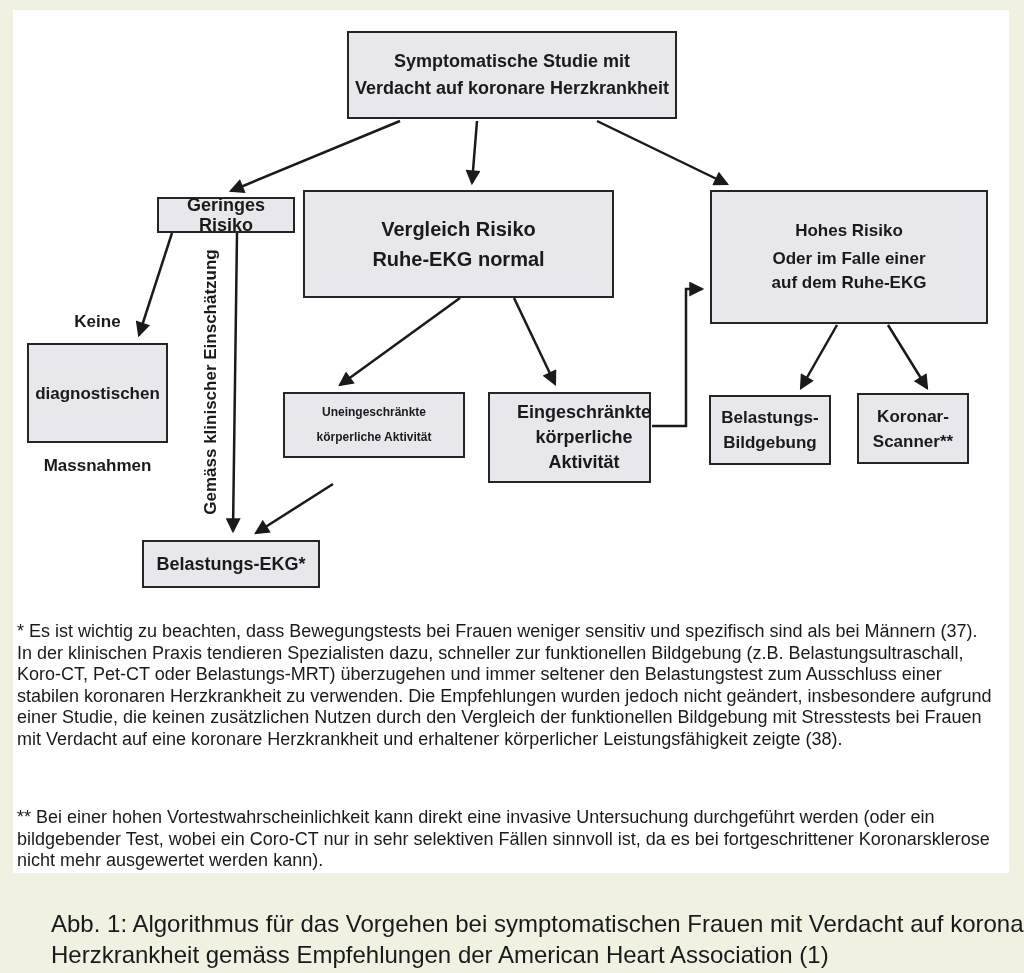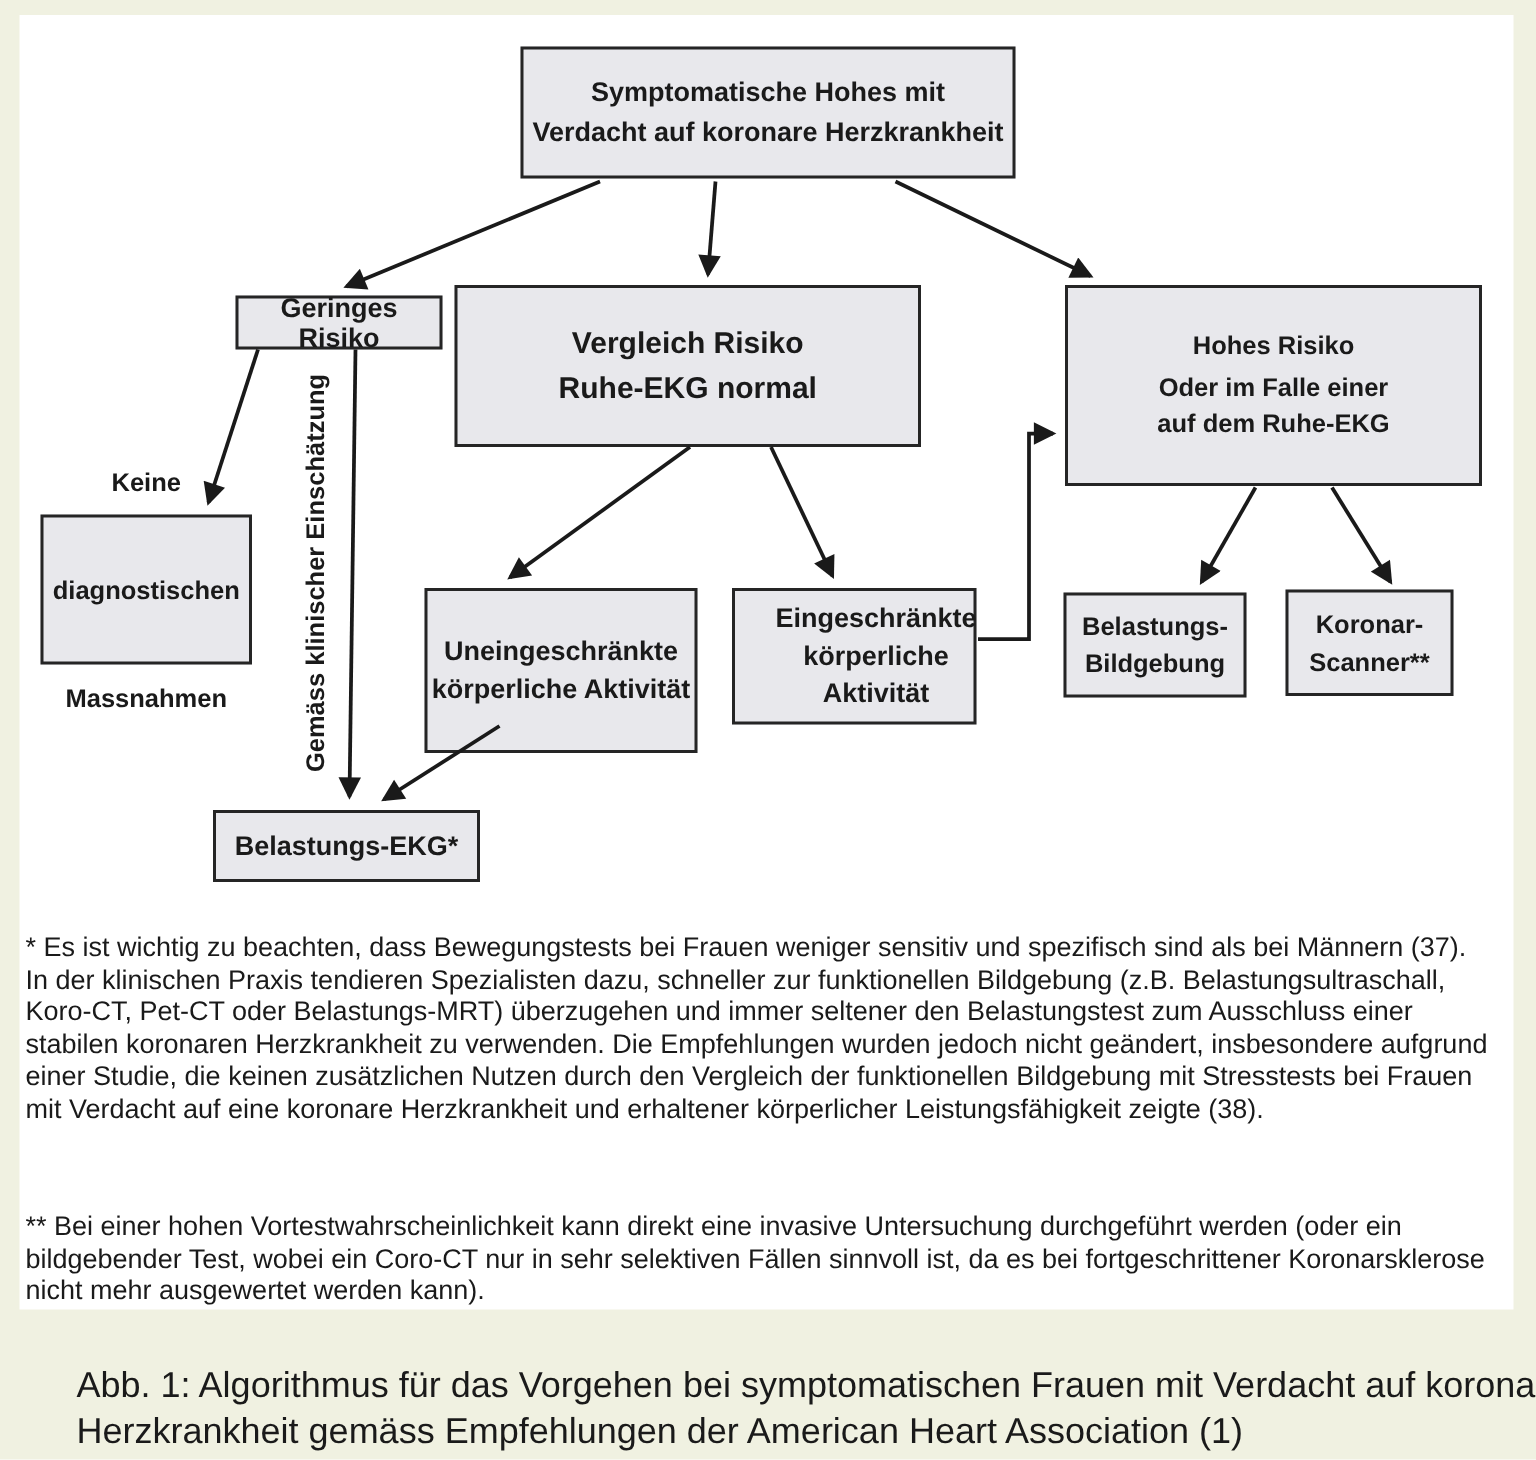--- a/index.html
+++ b/index.html
@@ -26,21 +26,21 @@
     background:var(--node-fill);
     border:2px solid var(--node-border);
     display:flex;flex-direction:column;align-items:center;justify-content:center;
     text-align:center;font-weight:700;
   }
   .node span{display:block;}
   #n-root{left:347px;top:31px;width:330px;height:88px;font-size:18px;line-height:27px;}
   #n-low{left:157px;top:197px;width:138px;height:36px;font-size:18px;line-height:20px;}
   #n-nodiag{left:27px;top:343px;width:141px;height:100px;font-size:17px;line-height:25px;gap:47px;}
   #n-medium{left:303px;top:190px;width:311px;height:108px;font-size:20px;line-height:30px;}
-  #n-unrestricted{left:283px;top:392px;width:182px;height:110px;font-size:18px;line-height:25px;}
+  #n-unrestricted{left:283px;top:392px;width:182px;height:66px;font-size:12px;line-height:25px;}
   #n-restricted{left:488px;top:392px;width:163px;height:91px;font-size:18px;line-height:25px;padding-left:29px;}
   #n-high{left:710px;top:190px;width:278px;height:134px;font-size:17px;line-height:24px;}
   #n-high .gap{margin-bottom:4px;}
   #n-imaging{left:709px;top:395px;width:122px;height:70px;font-size:17px;line-height:25px;}
   #n-scanner{left:857px;top:393px;width:112px;height:71px;font-size:17px;line-height:25px;}
   #n-ecg{left:142px;top:540px;width:178px;height:48px;font-size:18px;line-height:20px;}
   .vlabel{
     position:absolute;left:211px;top:382px;
     transform:translate(-50%,-50%) rotate(-90deg);
     transform-origin:center;
@@ -60,21 +60,21 @@
     position:absolute;left:14px;top:884px;width:998px;
     font-size:24px;line-height:31px;font-weight:400;margin-left:37px;
   }
 </style>
 </head>
 <body>
 
 <div class="panel"></div>
 
 <div class="node" id="n-root">
-  <span>Symptomatische Hohes mit</span>
+  <span>Symptomatische Studie mit</span>
   <span>Verdacht auf koronare Herzkrankheit</span>
 </div>
 
 <div class="node" id="n-low">
   <span>Geringes Risiko</span>
 </div>
 
 <div class="node" id="n-nodiag">
   <span>Keine</span>
   <span>diagnostischen</span>

